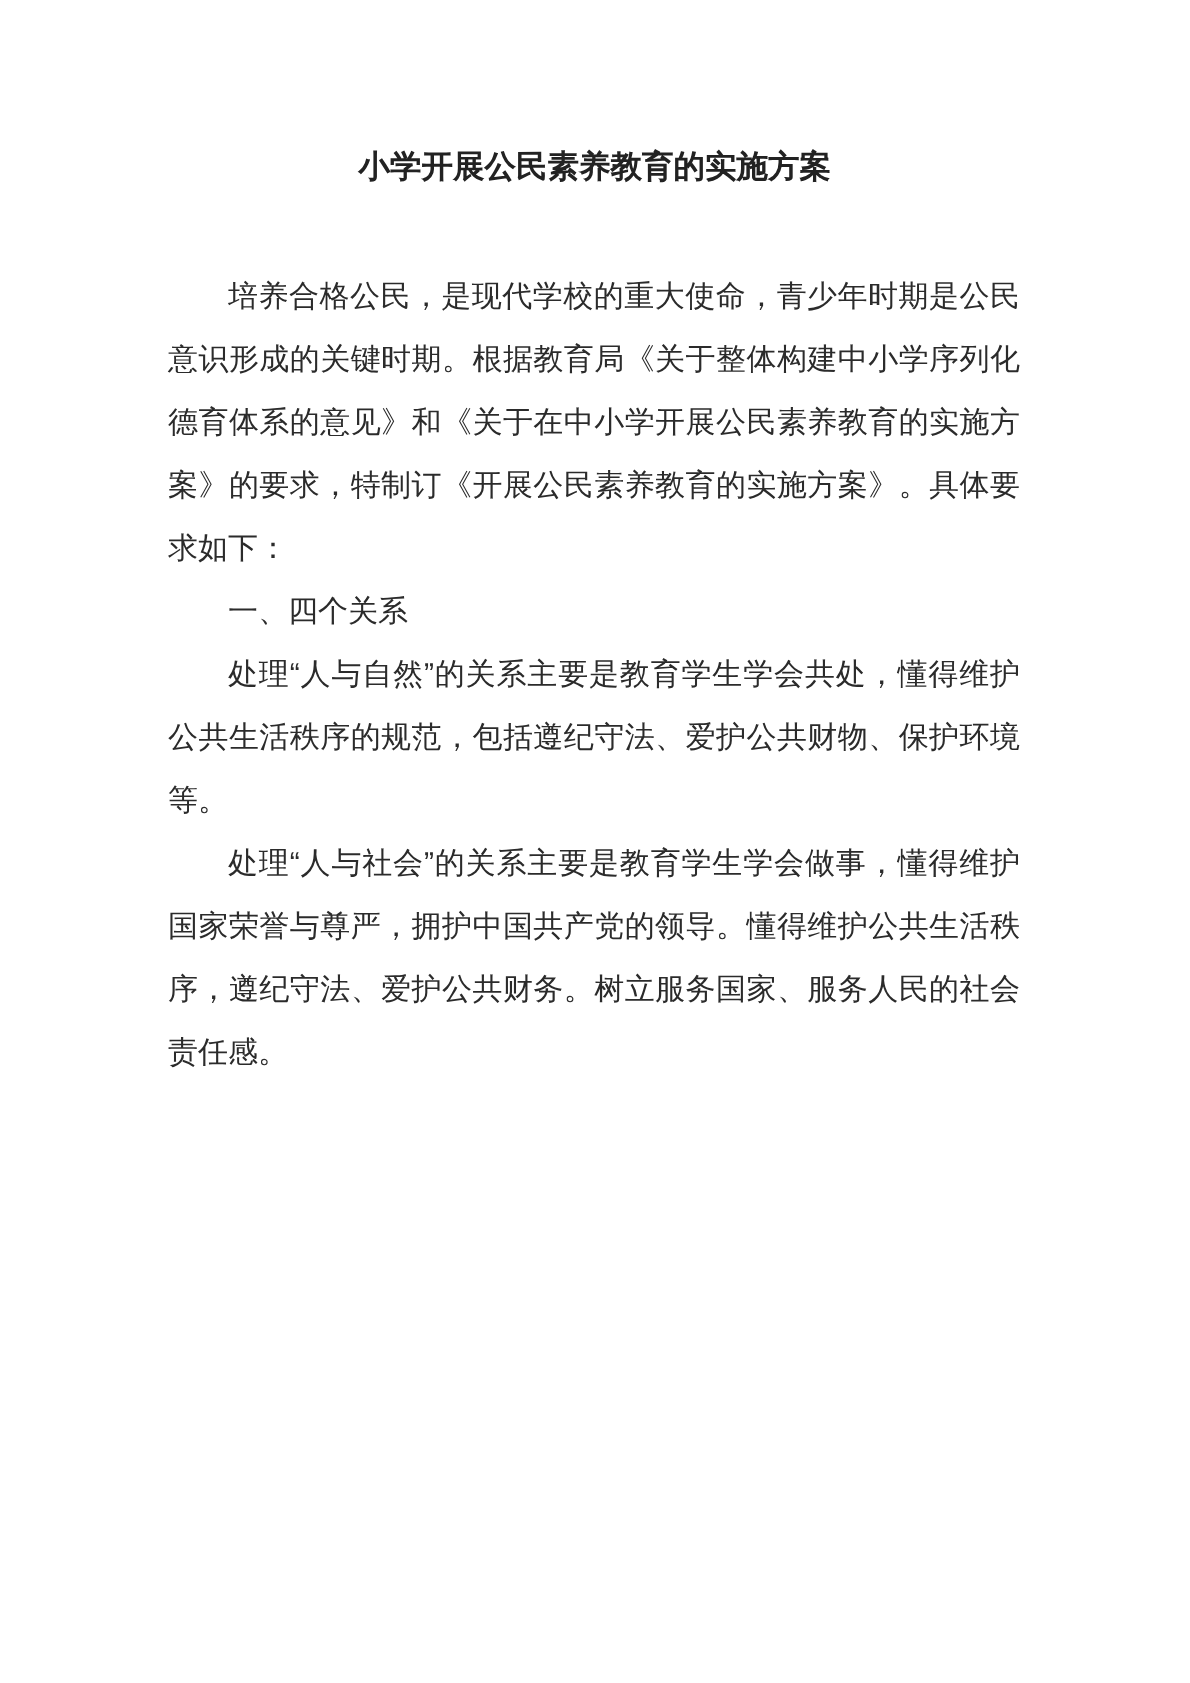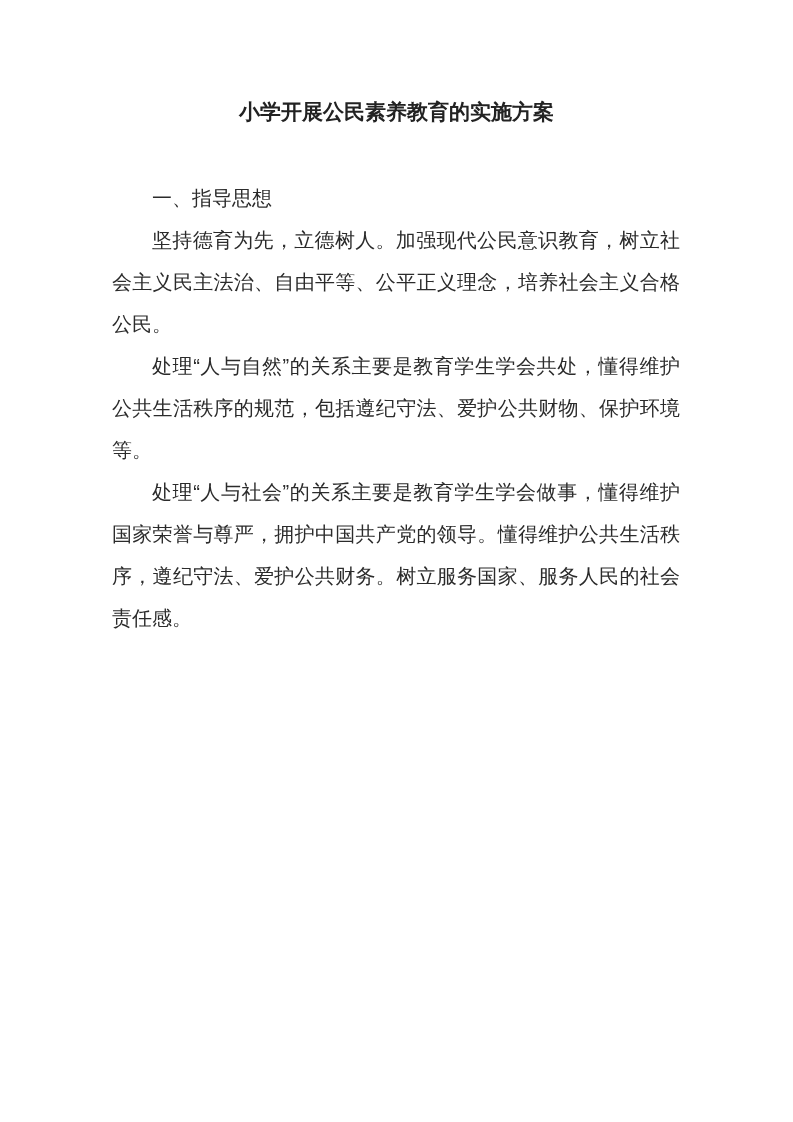--- a/index.html
+++ b/index.html
@@ -44,18 +44,18 @@
     word-break: break-all;
   }
 </style>
 </head>
 <body>
 
 <div class="page">
   <h1 class="doc-title">小学开展公民素养教育的实施方案</h1>
 
   <div class="doc-body">
-    <p class="para">一、指导思想</p>
-    <p class="para">坚持德育为先，立德树人。加强现代公民意识教育，树立社会主义民主法治、自由平等、公平正义理念，培养社会主义合格公民。</p>
+    <p class="para">培养合格公民，是现代学校的重大使命，青少年时期是公民意识形成的关键时期。根据教育局《关于整体构建中小学序列化德育体系的意见》和《关于在中小学开展公民素养教育的实施方案》的要求，特制订《开展公民素养教育的实施方案》。具体要求如下：</p>
+    <p class="para">一、四个关系</p>
     <p class="para">处理“人与自然”的关系主要是教育学生学会共处，懂得维护公共生活秩序的规范，包括遵纪守法、爱护公共财物、保护环境等。</p>
     <p class="para">处理“人与社会”的关系主要是教育学生学会做事，懂得维护国家荣誉与尊严，拥护中国共产党的领导。懂得维护公共生活秩序，遵纪守法、爱护公共财务。树立服务国家、服务人民的社会责任感。</p>
   </div>
 </div>
 
 </body></html>

